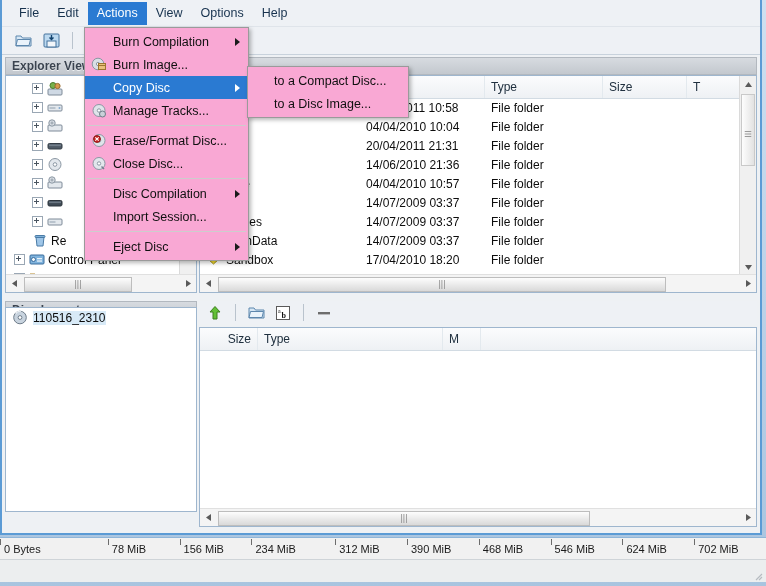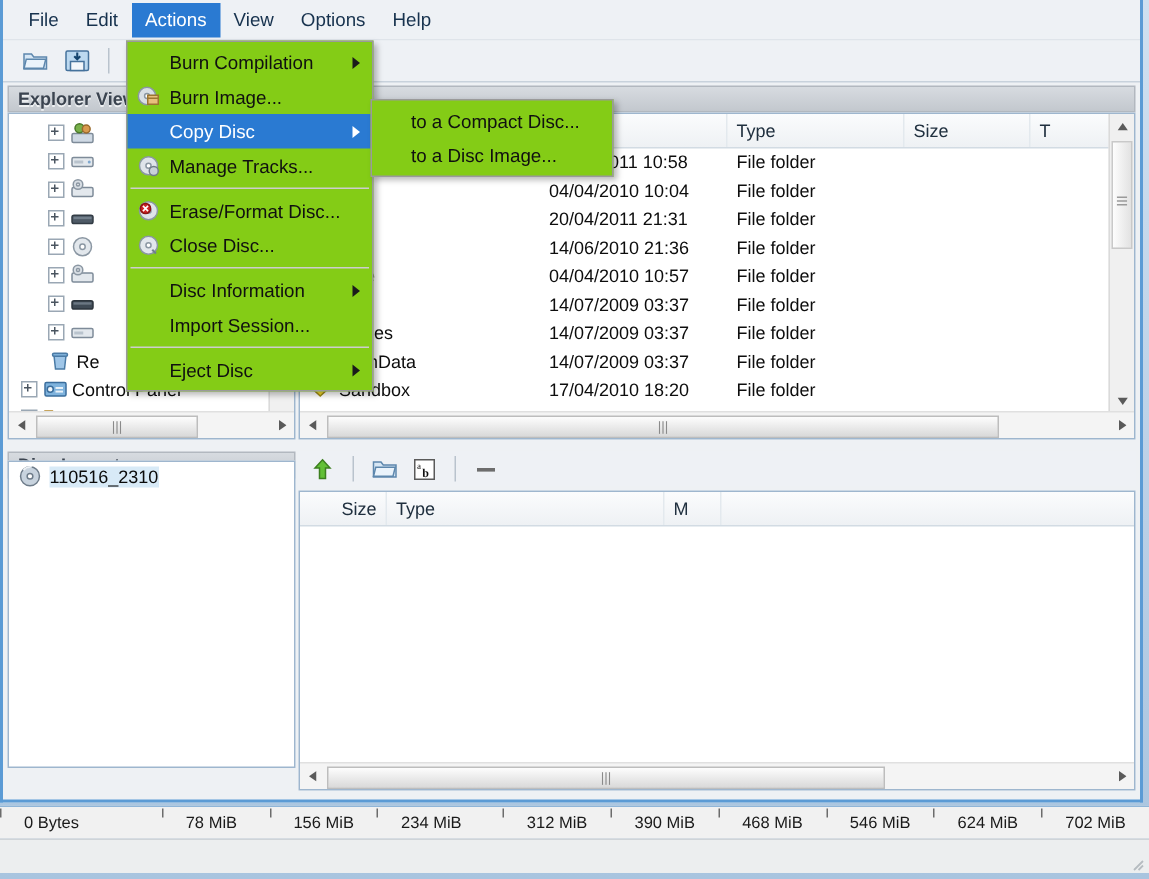--- a/index.html
+++ b/index.html
@@ -213,39 +213,39 @@
     width: 766px; height: 22px;
     background: #f1f1f1;
     border-top: 1px solid #8fb5d8;
     box-sizing: border-box;
     display: flex;
   }
   .rcell {
     position: relative; height: 100%;
     font-size: 11px; color: #1a1a1a;
     display: flex; align-items: center;
-    padding-left: 16px; box-sizing: border-box;
+    padding-left: 4px; box-sizing: border-box;
   }
   .rcell .tick {
     position: absolute; left: 0; top: 1px; width: 1px; height: 6px; background: #6c6c6c;
   }
   .statusbar {
     position: absolute; left: 0; top: 559px; width: 766px; height: 23px;
     background: #eceeef; border-top: 1px solid #cfd4d8;
     box-sizing: border-box;
   }
   .grip-corner {
     position: absolute; right: 3px; bottom: 2px; width: 10px; height: 10px;
     opacity: .55;
   }
 
   
   .menu {
     position: absolute;
-    background: #84cc16;
+    background: #f9a8d4;
     border: 1px solid #9a9a9a;
     box-shadow: 2px 2px 4px rgba(0,0,0,.28);
     padding: 2px 0;
     z-index: 50;
   }
   #actions-menu { left: 82px; top: 27px; width: 163px; }
   #copy-submenu { left: 245px; top: 66px; width: 160px; }
   .menu .row {
     height: 23px; display: flex; align-items: center;
     font-size: 12.5px; color: #101010; position: relative;
@@ -797,21 +797,21 @@
             <circle cx="8" cy="7.5" r="6" fill="#e2e7ec" stroke="#8b97a3"></circle>
             <circle cx="8" cy="7.5" r="1.7" fill="#fff" stroke="#8b97a3"></circle>
             <path d="M10.5 10.5l2.5 2.5" stroke="#70808e" stroke-width="1.4"></path>
           </svg>
         </span>
         <span class="mtext">Close Disc...</span>
       </div>
       <div class="sep"></div>
       <div class="row">
         <span class="micon"></span>
-        <span class="mtext">Disc Information</span>
+        <span class="mtext">Disc Compilation</span>
         <span class="arrow"></span>
       </div>
       <div class="row">
         <span class="micon"></span>
         <span class="mtext">Import Session...</span>
       </div>
       <div class="sep"></div>
       <div class="row">
         <span class="micon"></span>
         <span class="mtext">Eject Disc</span>

